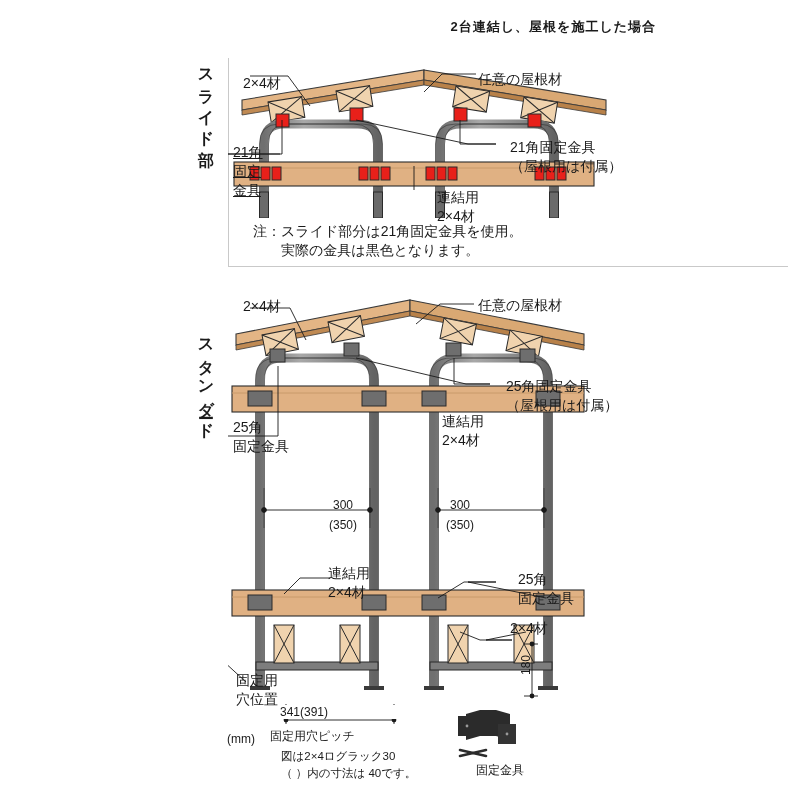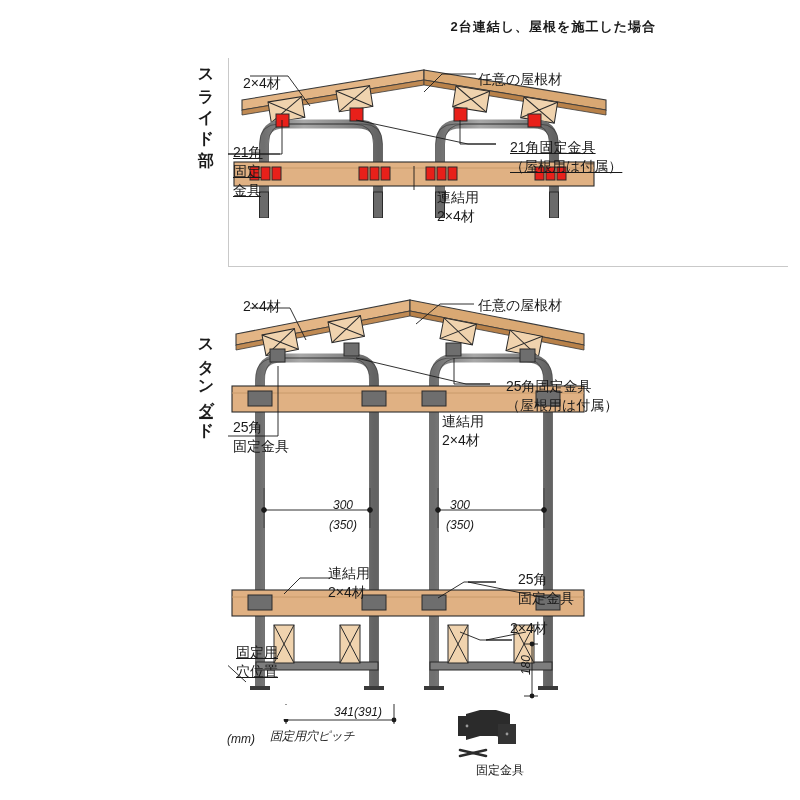--- a/index.html
+++ b/index.html
@@ -20,21 +20,21 @@
     color:#1a1a1a;
   }
   .vlabel{
     writing-mode:vertical-rl;
     text-orientation:upright;
     font-size:16px;font-weight:bold;letter-spacing:2px;
     color:#1a1a1a;
     line-height:1;
   }
   .cap{font-size:14px;line-height:1.35;color:#1a1a1a;white-space:pre;}
-  .dim{font-size:12px;color:#1a1a1a;font-style:italic;}
+  .dim{font-size:12px;color:#1a1a1a;}
   .foot{font-size:11.5px;line-height:1.5;color:#1a1a1a;white-space:pre;}
   .hwlabel{font-size:12px;color:#1a1a1a;text-align:center;}
   svg{display:block;}
 </style>
 </head>
 <body>
 
 <div id="stage">
 
   <div class="abs" id="title">2台連結し、屋根を施工した場合</div>
@@ -146,25 +146,27 @@
       <path d="M268,86 L232,86 L232,62"></path>
       <path d="M268,86 L240,86 L128,62"></path>
     </g>
   </svg>
 
   <div class="abs cap" style="left:243px;top:74px;">2×4材</div>
   <div class="abs cap" style="left:478px;top:70px;">任意の屋根材</div>
   <div class="abs cap" style="left:233px;top:143px;text-decoration:underline;">21角
 固定
 金具</div>
-  <div class="abs cap" style="left:510px;top:138px;text-decoration:underline;">21角固定金具
+  <div class="abs cap" style="left:510px;top:138px;">21角固定金具
 （屋根用は付属）</div>
   <div class="abs cap" style="left:437px;top:188px;">連結用
 2×4材</div>
 
+  <div class="abs cap" style="left:253px;top:222px;">注：スライド部分は21角固定金具を使用。
+　　実際の金具は黒色となります。</div>
 
   <div class="abs vlabel" style="left:198px;top:328px;height:122px;">スタンダード</div>
 
   <svg class="abs" style="left:228px;top:288px;" width="380" height="420" viewBox="0 0 380 420">
 
     <g>
       <polygon points="8,46 182,12 182,23 8,57" fill="#e3b585" stroke="#3a3a3a" stroke-width="1.1"></polygon>
       <polygon points="182,12 356,46 356,57 182,23" fill="#d9a873" stroke="#3a3a3a" stroke-width="1.1"></polygon>
       <polygon points="8,57 182,23 182,28 8,62" fill="#c08a53" stroke="#3a3a3a" stroke-width="0.8"></polygon>
       <polygon points="182,23 356,57 356,62 182,28" fill="#b88149" stroke="#3a3a3a" stroke-width="0.8"></polygon>
@@ -307,21 +309,21 @@
 固定金具</div>
   <div class="abs cap" style="left:506px;top:377px;">25角固定金具
 （屋根用は付属）</div>
   <div class="abs cap" style="left:442px;top:412px;">連結用
 2×4材</div>
   <div class="abs cap" style="left:328px;top:564px;">連結用
 2×4材</div>
   <div class="abs cap" style="left:518px;top:570px;">25角
 固定金具</div>
   <div class="abs cap" style="left:510px;top:619px;">2×4材</div>
-  <div class="abs cap" style="left:236px;top:643px;text-decoration:underline;">固定用
+  <div class="abs cap" style="left:236px;top:671px;">固定用
 穴位置</div>
 
   <div class="abs dim" style="left:313px;top:498px;width:60px;text-align:center;">300</div>
   <div class="abs dim" style="left:313px;top:518px;width:60px;text-align:center;">(350)</div>
   <div class="abs dim" style="left:430px;top:498px;width:60px;text-align:center;">300</div>
   <div class="abs dim" style="left:430px;top:518px;width:60px;text-align:center;">(350)</div>
 
   <svg class="abs" style="left:516px;top:640px;" width="22" height="60" viewBox="0 0 22 60">
     <line x1="16" y1="4" x2="16" y2="56" stroke="#1a1a1a" stroke-width="0.9"></line>
     <line x1="8" y1="4" x2="22" y2="4" stroke="#1a1a1a" stroke-width="0.9"></line>
@@ -333,23 +335,25 @@
 
   <div class="abs dim" style="left:227px;top:732px;">(mm)</div>
 
   <svg class="abs" style="left:280px;top:700px;" width="120" height="26" viewBox="0 0 120 26">
     <line x1="6" y1="20" x2="114" y2="20" stroke="#1a1a1a" stroke-width="0.9"></line>
     <line x1="6" y1="4" x2="6" y2="24" stroke="#1a1a1a" stroke-width="0.9"></line>
     <line x1="114" y1="4" x2="114" y2="24" stroke="#1a1a1a" stroke-width="0.9"></line>
     <circle cx="6" cy="20" r="2.4" fill="#1a1a1a"></circle>
     <circle cx="114" cy="20" r="2.4" fill="#1a1a1a"></circle>
   </svg>
-  <div class="abs dim" style="left:262px;top:705px;width:120px;text-align:right;background:#fff;">341(391)</div>
+  <div class="abs dim" style="left:280px;top:705px;width:120px;text-align:left;background:#fff;">341(391)</div>
   <div class="abs dim" style="left:270px;top:728px;width:140px;text-align:left;">固定用穴ピッチ</div>
 
+  <div class="abs foot" style="left:281px;top:748px;">図は2×4ログラック30
+（ ）内の寸法は 40です。</div>
 
   <svg class="abs" style="left:452px;top:706px;" width="96" height="62" viewBox="0 0 96 62">
     <g fill="#2b2b2b">
       <polygon points="14,8 28,4 28,30 14,34"></polygon>
       <polygon points="28,4 44,4 44,30 28,30"></polygon>
       <polygon points="44,4 58,8 58,34 44,30"></polygon>
       <rect x="6" y="10" width="18" height="20" fill="#2b2b2b"></rect>
       <rect x="46" y="18" width="18" height="20" fill="#333"></rect>
     </g>
     <circle cx="15" cy="20" r="1.4" fill="#9a9a9a"></circle>

